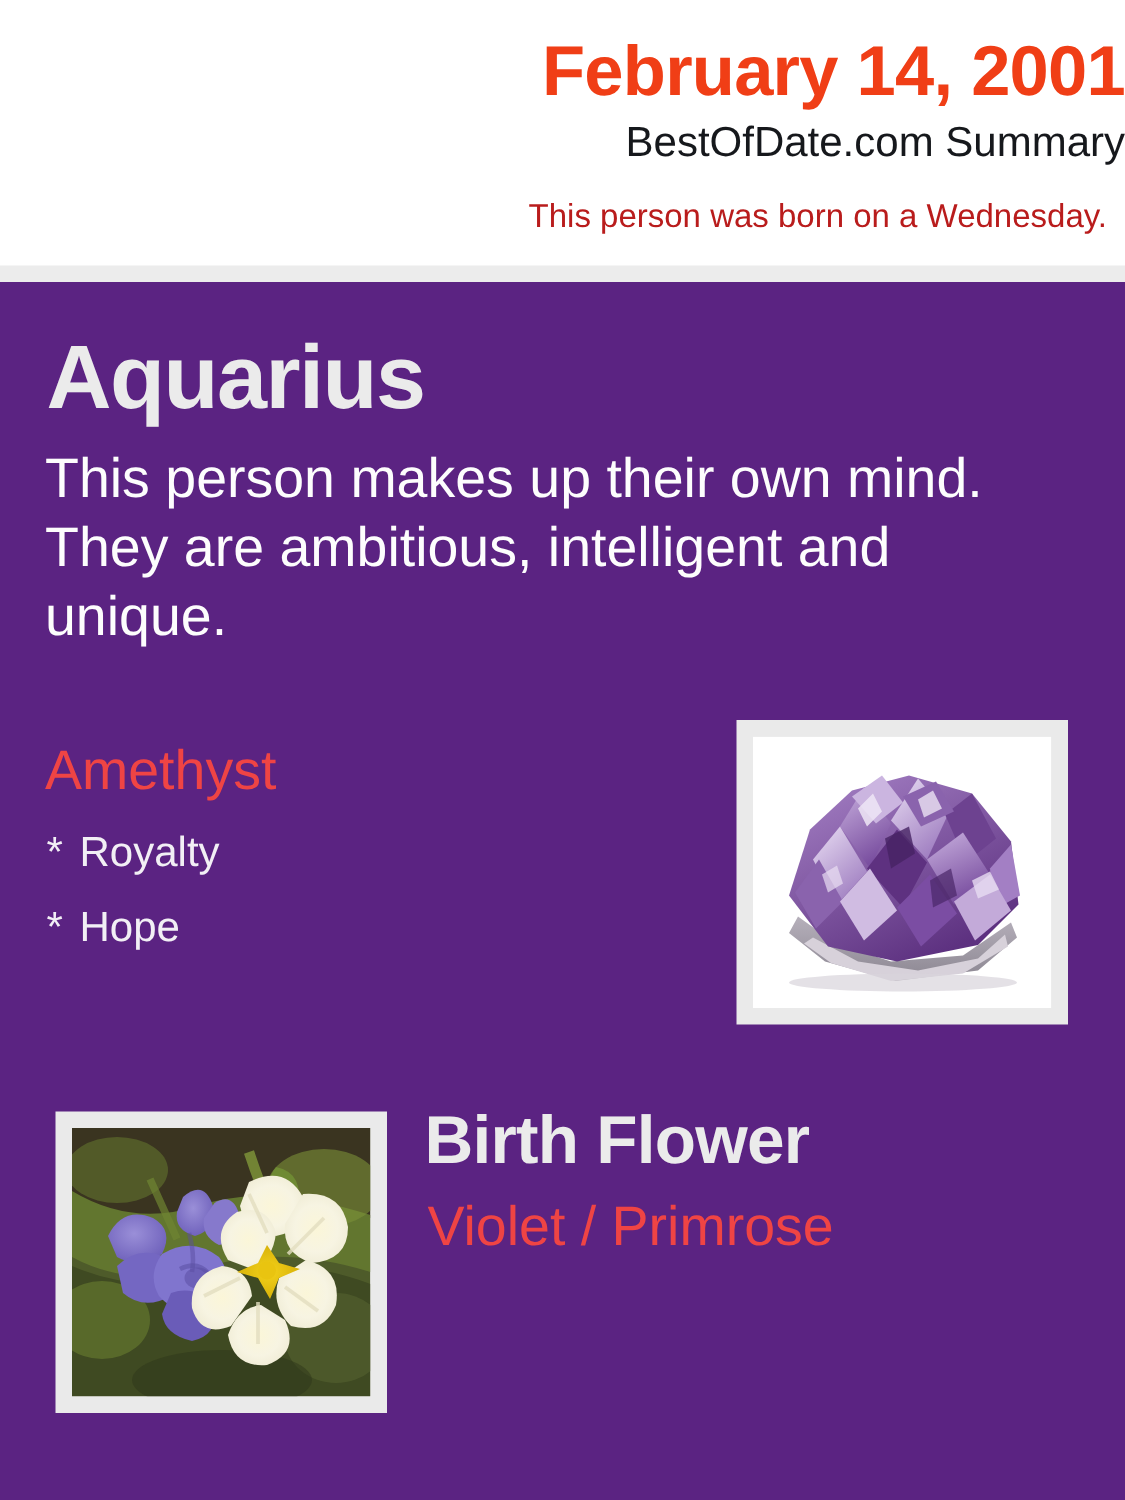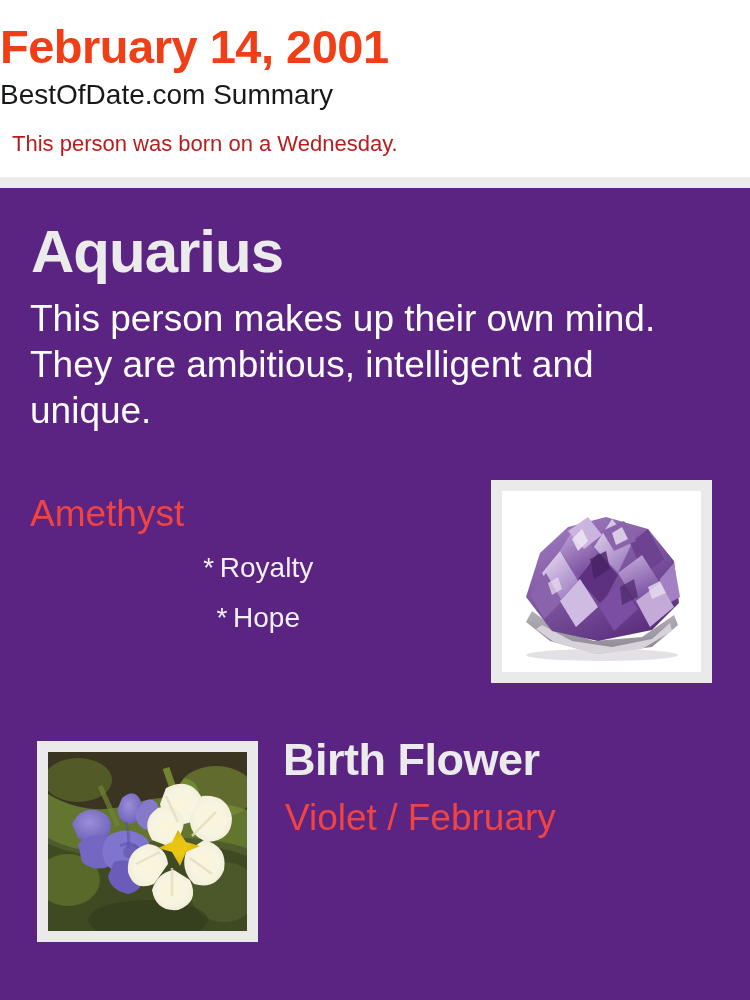--- a/index.html
+++ b/index.html
@@ -24,21 +24,21 @@
   }
 
   
   .header {
     position: absolute;
     left: 0;
     top: 0;
     width: 750px;
     height: 215px;
     background: #ffffff;
-    text-align: left;
+    text-align: right;
     box-sizing: border-box;
   }
   .header-date {
     margin: 0;
     padding-top: 23px;
     font-size: 47px;
     font-weight: bold;
     line-height: 1.0;
     letter-spacing: -0.5px;
     color: #F03E16;
@@ -144,21 +144,21 @@
     white-space: nowrap;
   }
   .trait-star {
     display: inline-block;
     width: 22px;
   }
 
   .birthstone-block .section-heading { margin-left: 38px; padding-top: 0; }
   .birthstone-block .section-sub { margin-left: 30px; padding-top: 17px; }
   .birthstone-block .trait-list { margin-left: 31px; padding-top: 22px; }
-  .birthstone-block .trait-item { padding-bottom: 22px; text-align: center; }
+  .birthstone-block .trait-item { padding-bottom: 22px; }
 
   
   .flower-block {
     position: absolute;
     left: 283px;
     top: 737px;
     width: 460px;
   }
   .flower-block .section-heading { padding-top: 0; }
   .flower-block .section-sub { margin-left: 2px; padding-top: 17px; }
@@ -271,21 +271,21 @@
         <path d="M88 68 L104 60 L108 78 L92 88 Z" fill="#462363" opacity="0.8"></path>
         <path d="M118 96 L132 88 L136 106 L120 114 Z" fill="#4a2668" opacity="0.7"></path>
 
         <ellipse cx="100" cy="164" rx="76" ry="6" fill="#d9d4dc" opacity="0.7"></ellipse>
       </svg>
     </div>
   </div>
 
   <div class="flower-block">
     <h3 class="section-heading">Birth Flower</h3>
-    <div class="section-sub">Violet / February</div>
+    <div class="section-sub">Violet / Primrose</div>
   </div>
 
   <div class="photo-frame frame-flower">
     <div class="photo-inner">
       <svg width="199" height="179" viewBox="0 0 199 179" preserveAspectRatio="none" aria-hidden="true">
         <defs>
           <radialGradient id="prim" cx="0.5" cy="0.5" r="0.62">
             <stop offset="0" stop-color="#fbf6d8"></stop>
               <stop offset="0.55" stop-color="#f7f4e2"></stop>
               <stop offset="1" stop-color="#eeead2"></stop>

